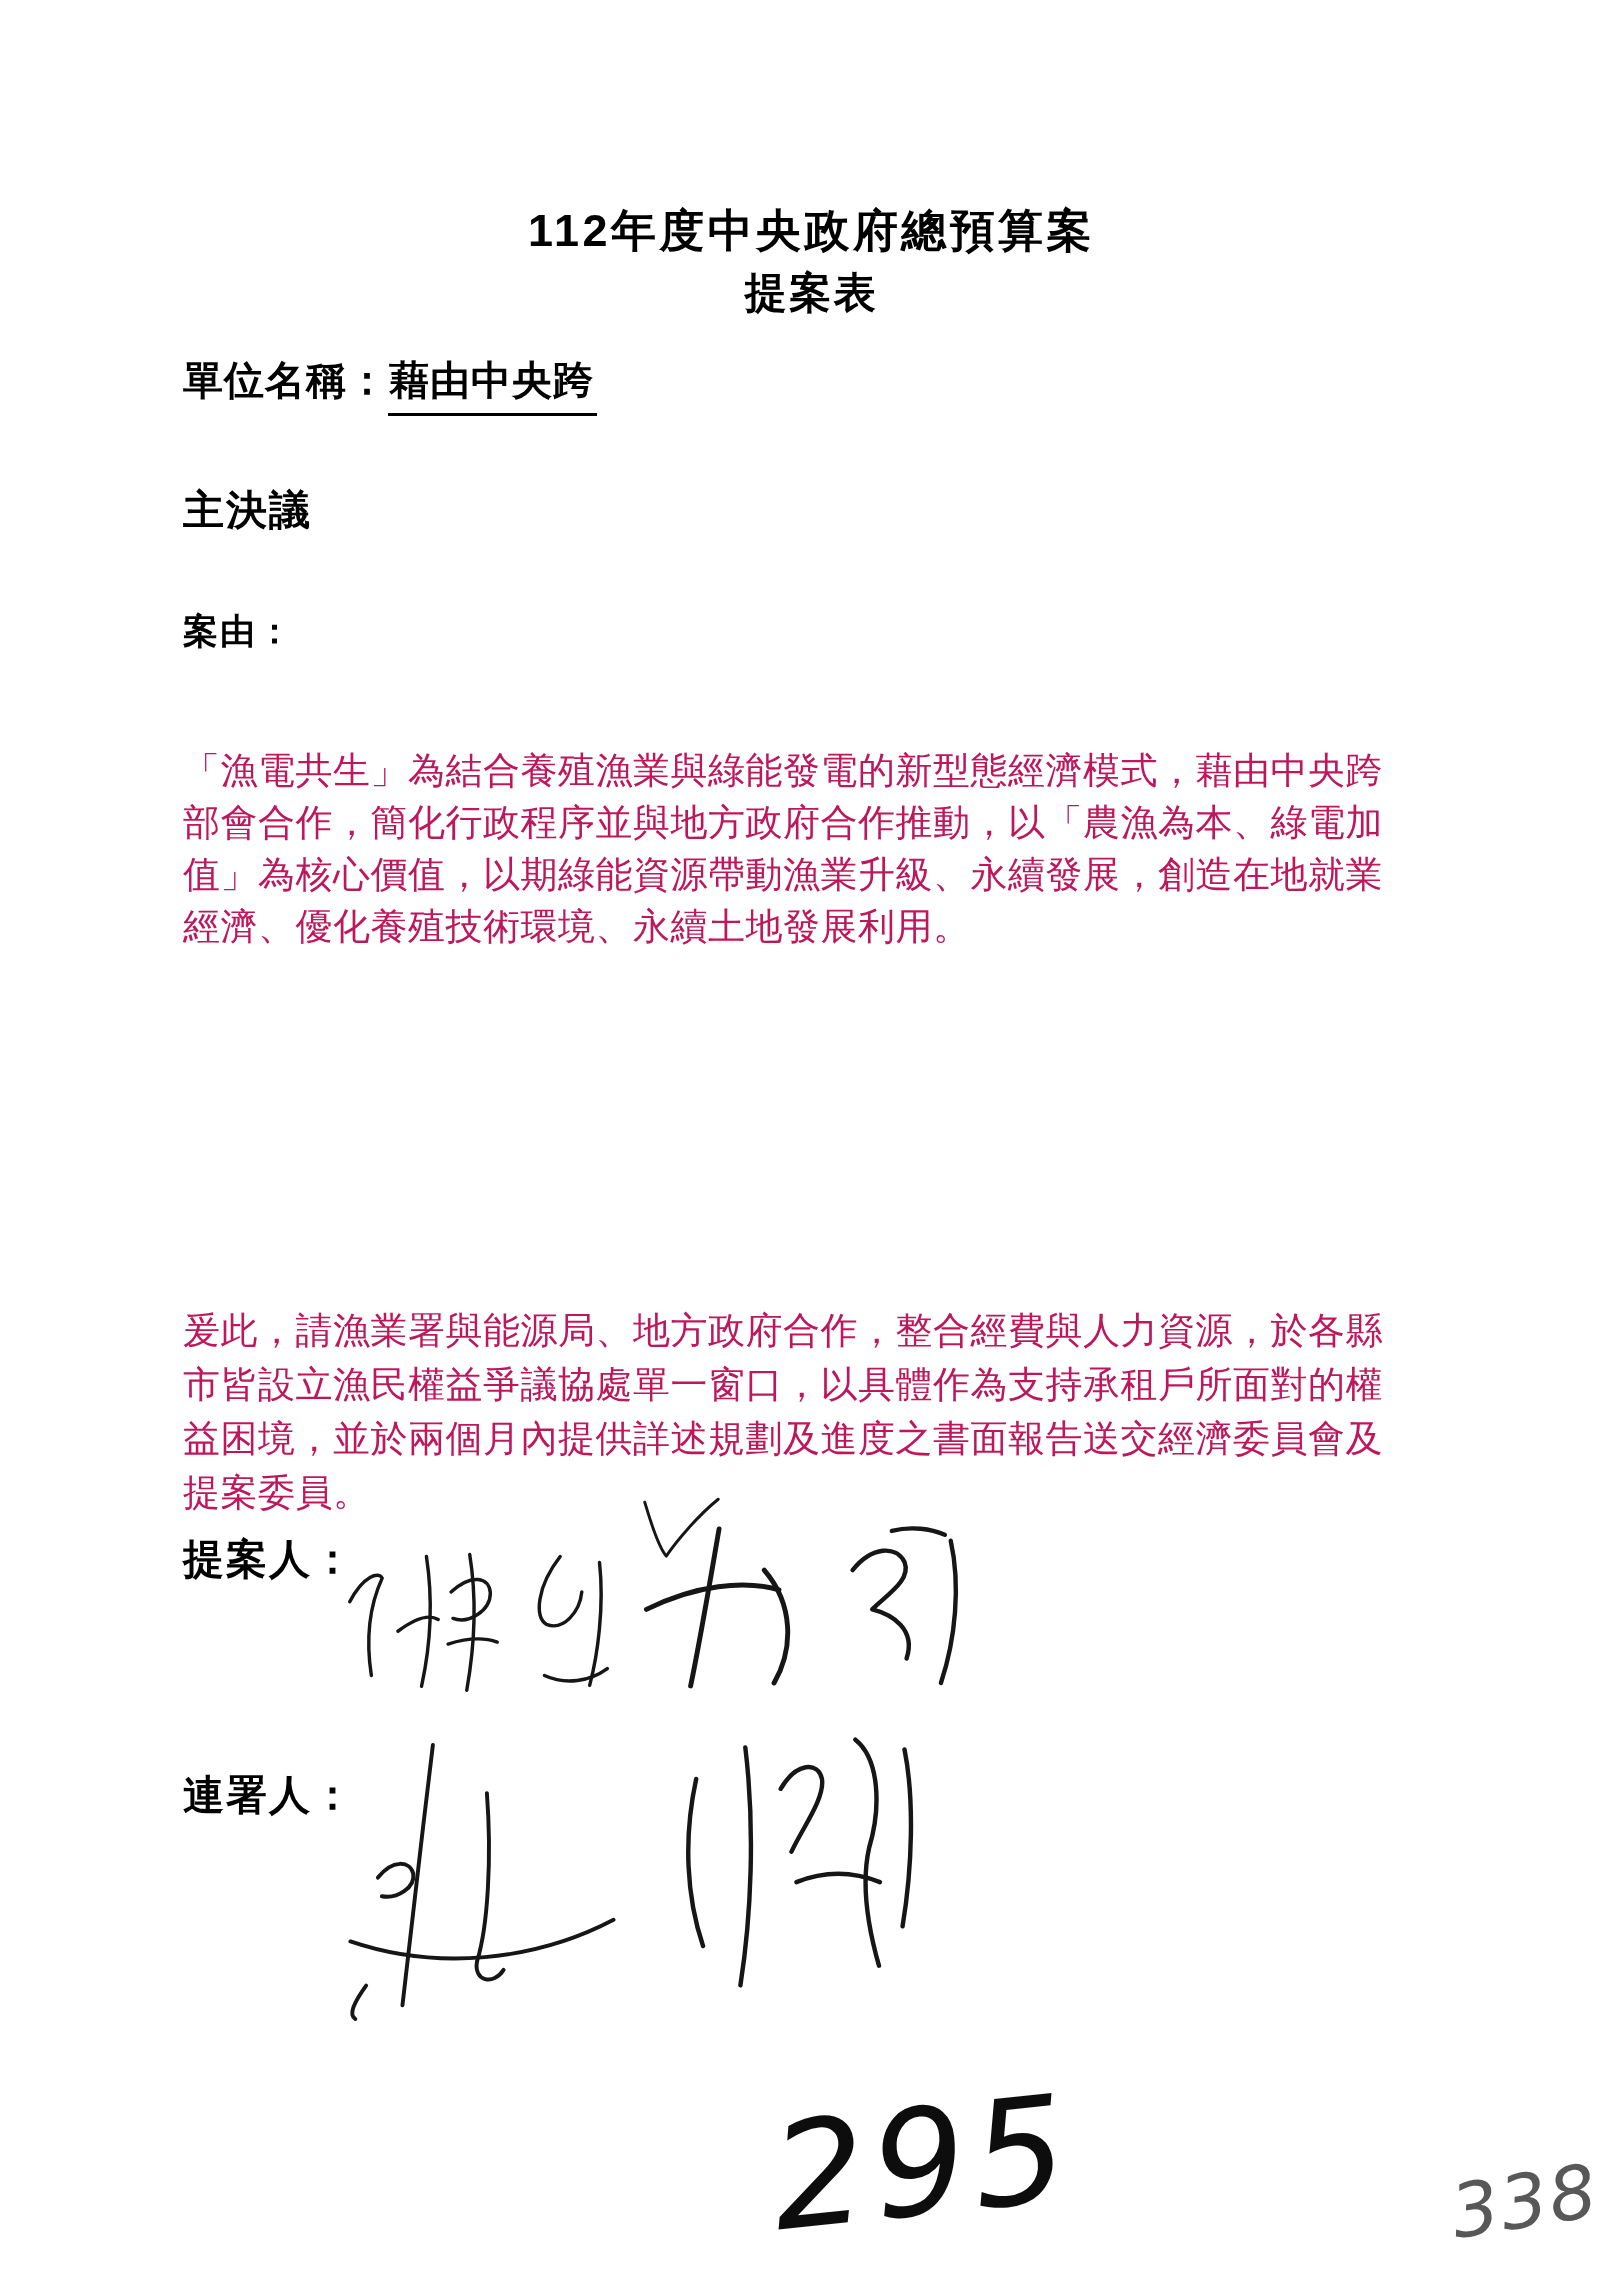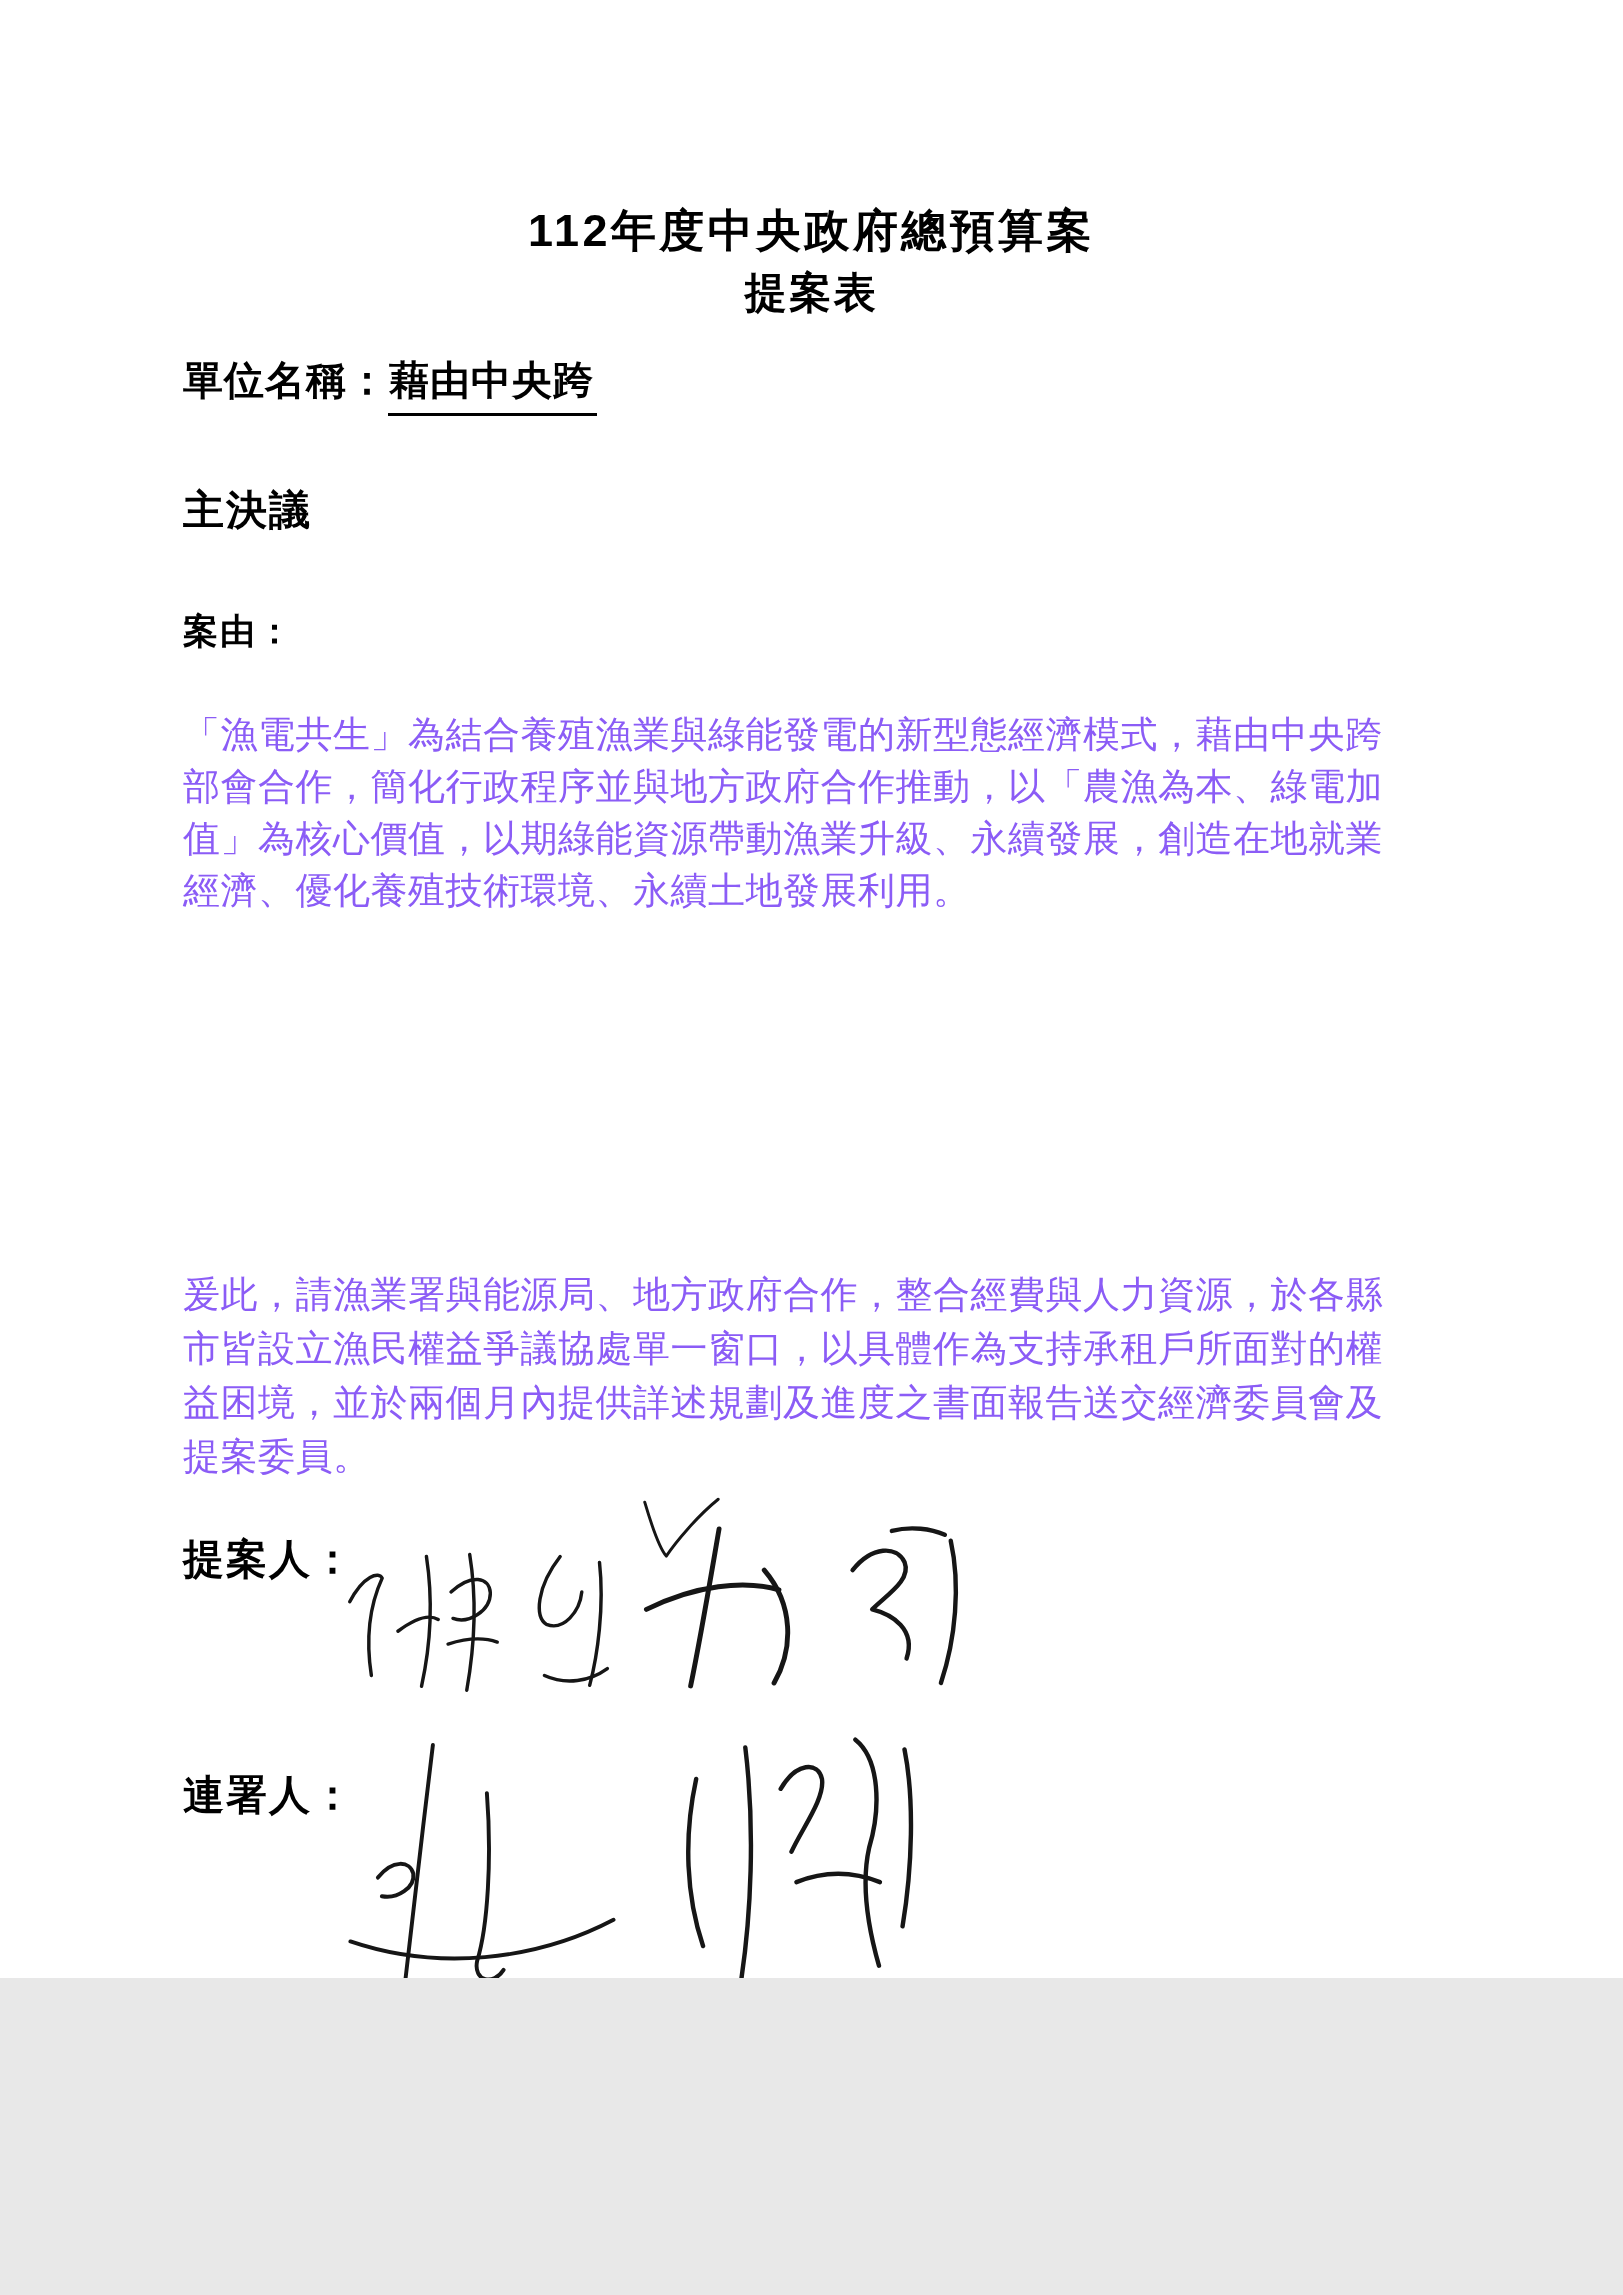--- a/index.html
+++ b/index.html
@@ -1,18 +1,18 @@
 <!DOCTYPE html>
 <html style="font-size:7.9px"><head>
 <meta charset="utf-8">
 <style>
   html,body{margin:0;padding:0;background:#e8e8e8;}
   .page{
     position:relative;
-    width:1623px;height:1978px;
+    width:1623px;height:2295px;
     background:#ffffff;
     overflow:hidden;
     font-family:"DejaVu Sans",sans-serif;
     color:#000;
   }
   .title{
     position:absolute;top:201px;left:0;width:1623px;
     text-align:center;
     font-size:45px;font-weight:bold;letter-spacing:3.4px;
     font-family:"Liberation Sans",sans-serif;
@@ -43,21 +43,22 @@
   .case-label{
     position:absolute;top:608px;left:183px;
     font-size:35px;font-weight:bold;letter-spacing:2px;
     font-family:"Liberation Sans",sans-serif;
   }
   .para{
     position:absolute;left:183px;width:1288px;
     font-size:37px;letter-spacing:0.5px;
     font-family:"DejaVu Serif",serif;
     white-space:pre-line;
-    color:#8b5cf6;
+    color:#be185d;
+    margin-top:36px;
   }
   .para1{top:709px;line-height:52px;}
   .para2{top:957px;line-height:55px;}
   .para3{top:1268px;line-height:54px;}
   .signer-label{
     position:absolute;left:183px;
     font-size:41px;font-weight:bold;letter-spacing:2px;
     font-family:"Liberation Sans",sans-serif;
   }
   .proposer-label{top:1532px;text-align:center;}

